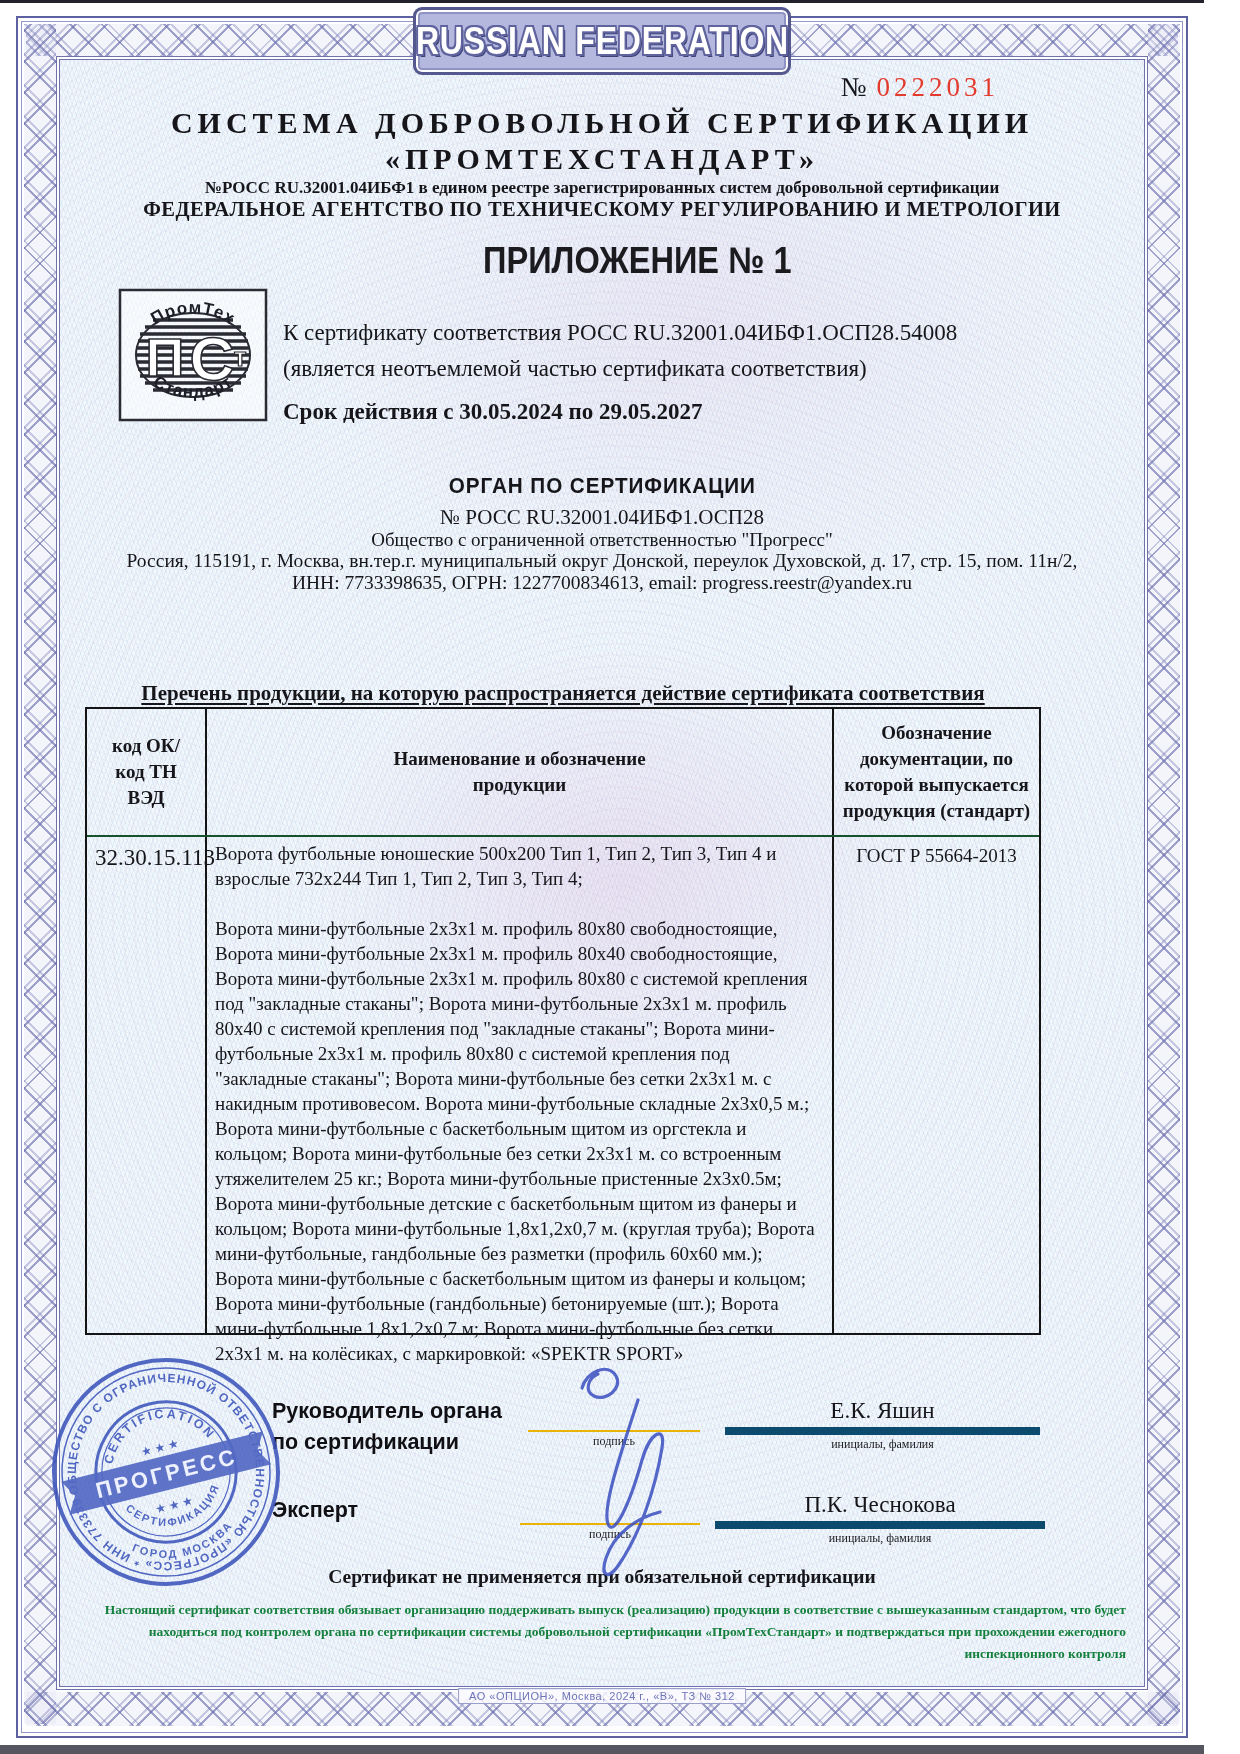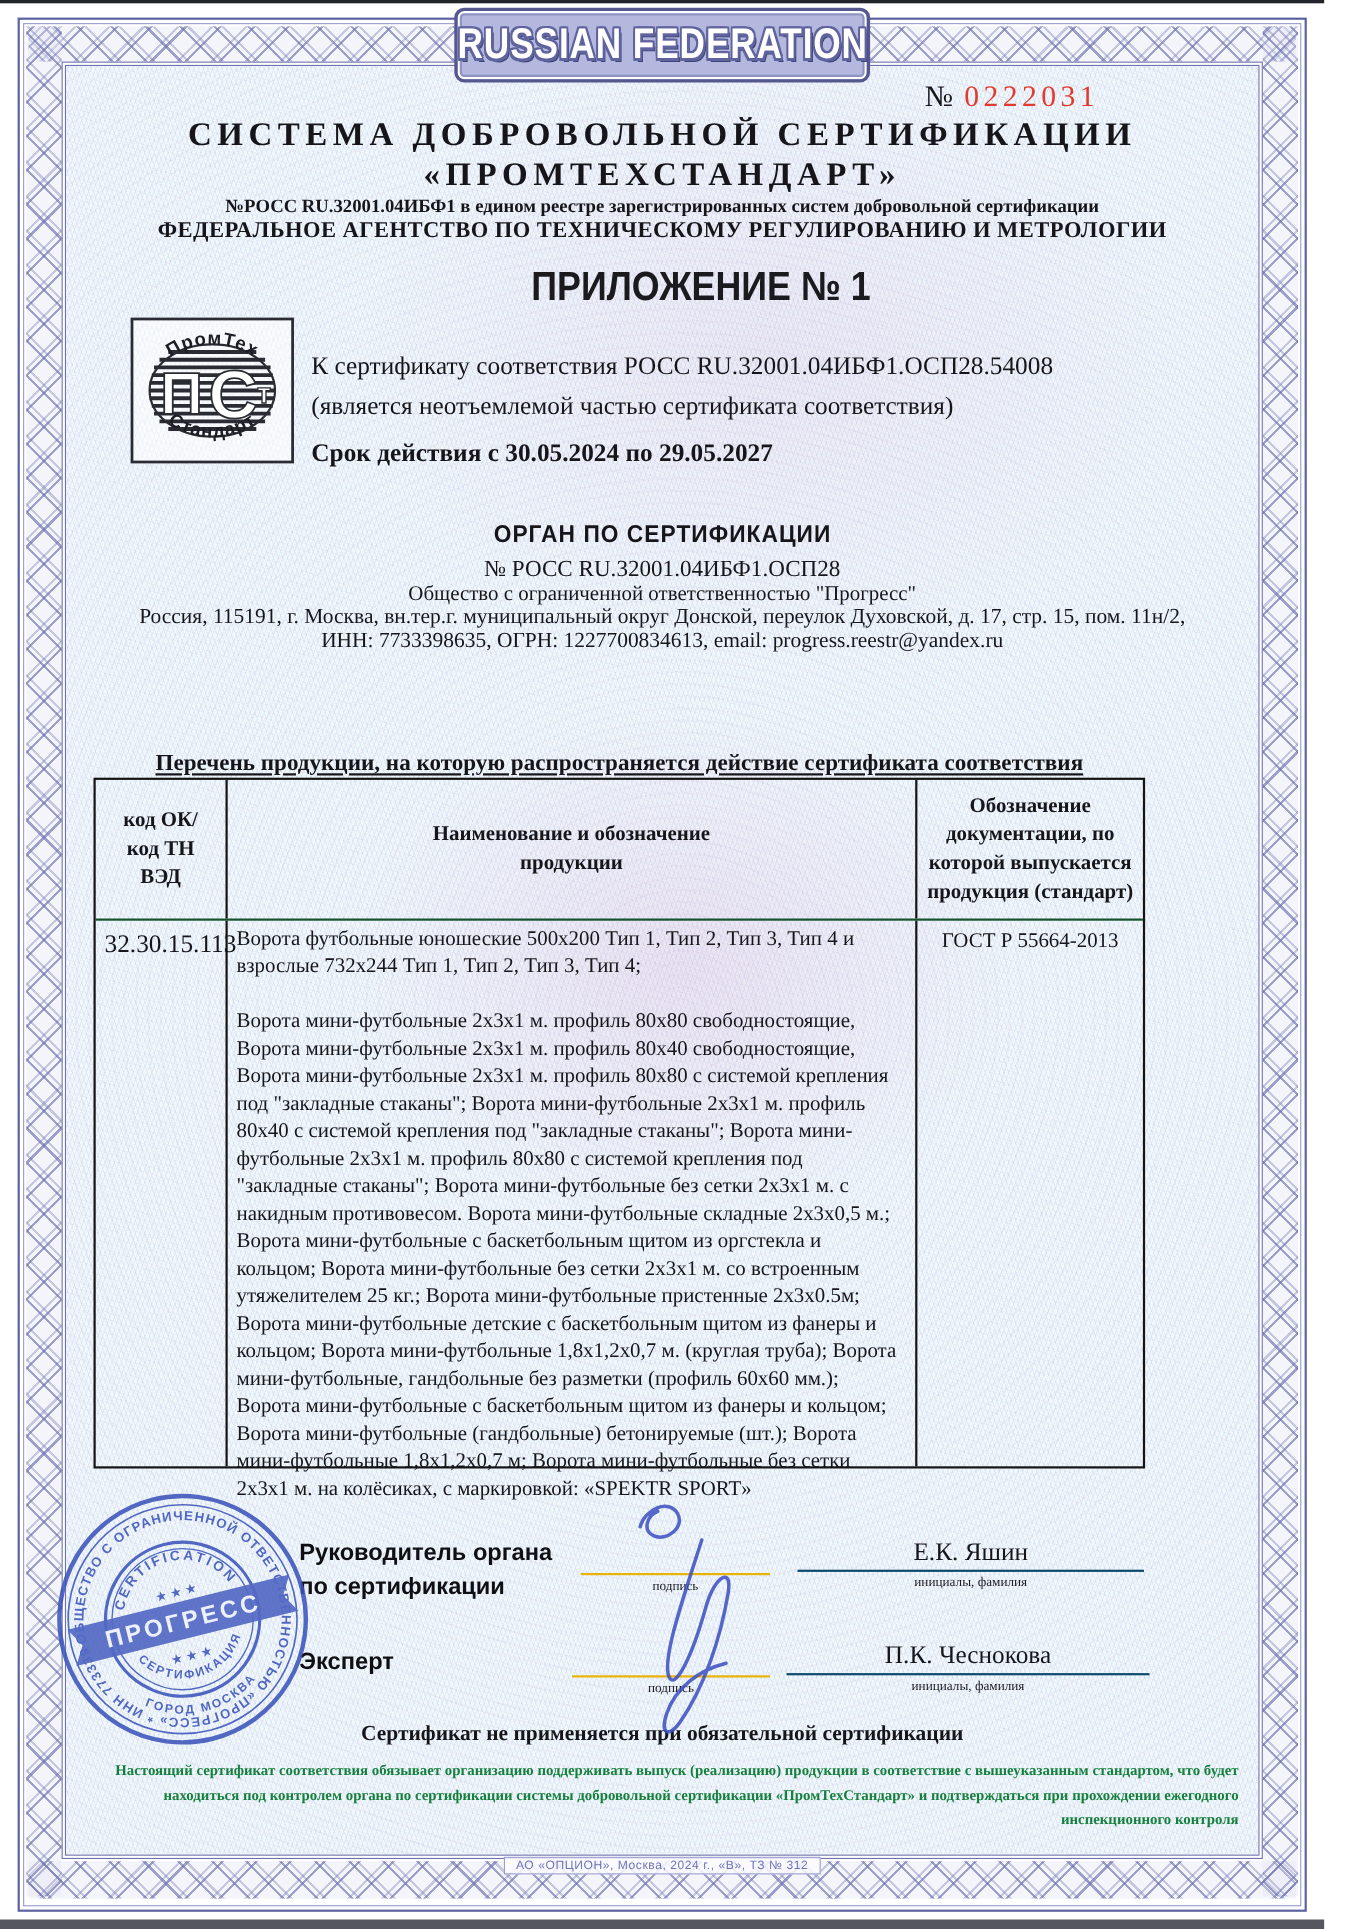--- a/index.html
+++ b/index.html
@@ -76,21 +76,21 @@
   .td-name p{margin:0 0 25px 0;}
   .td-std{font-size:19px;text-align:center;padding-top:8px;}
   
   .role-head{top:1396px;left:272px;font-family:"Liberation Sans", sans-serif;font-weight:bold;font-size:21.5px;
              line-height:31px;white-space:pre-line;color:#101014;}
   .role-expert{top:1498px;left:272px;font-family:"Liberation Sans", sans-serif;font-weight:bold;font-size:21.5px;color:#101014;}
   .sigline{border-top:2px solid #eab308;text-align:center;font-size:12px;padding-top:2px;color:#1c1c22;}
   .sigline1{top:1430px;left:528px;width:172px;}
   .sigline2{top:1523px;left:520px;width:180px;}
   .nameblock{text-align:center;}
-  .nameblock .nm{font-size:23px;padding-bottom:3px;border-bottom:2px solid #0c4a6e;}
+  .nameblock .nm{font-size:23px;padding-bottom:3px;border-bottom:8px solid #0c4a6e;}
   .nameblock .cap{font-size:12px;padding-top:2px;color:#1c1c22;}
   .nb1{top:1398px;left:725px;width:315px;}
   .nb2{top:1492px;left:715px;width:330px;}
   .sig-svg{position:absolute;left:520px;top:1350px;width:230px;height:235px;z-index:6;}
   .stamp-svg{position:absolute;left:46px;top:1352px;width:240px;height:240px;transform:rotate(-14deg);opacity:.88;z-index:5;}
   .logo-svg{position:absolute;left:118px;top:288px;width:150px;height:134px;}
   
   .restriction{top:1566px;left:0;right:0;text-align:center;font-weight:bold;font-size:19.5px;}
   .fineprint{top:1599px;left:78px;right:78px;text-align:right;font-weight:bold;font-size:13.5px;line-height:22px;color:#15803d;}
   .printbox{top:1688px;left:50%;transform:translateX(-50%);font-family:"Liberation Sans", sans-serif;

